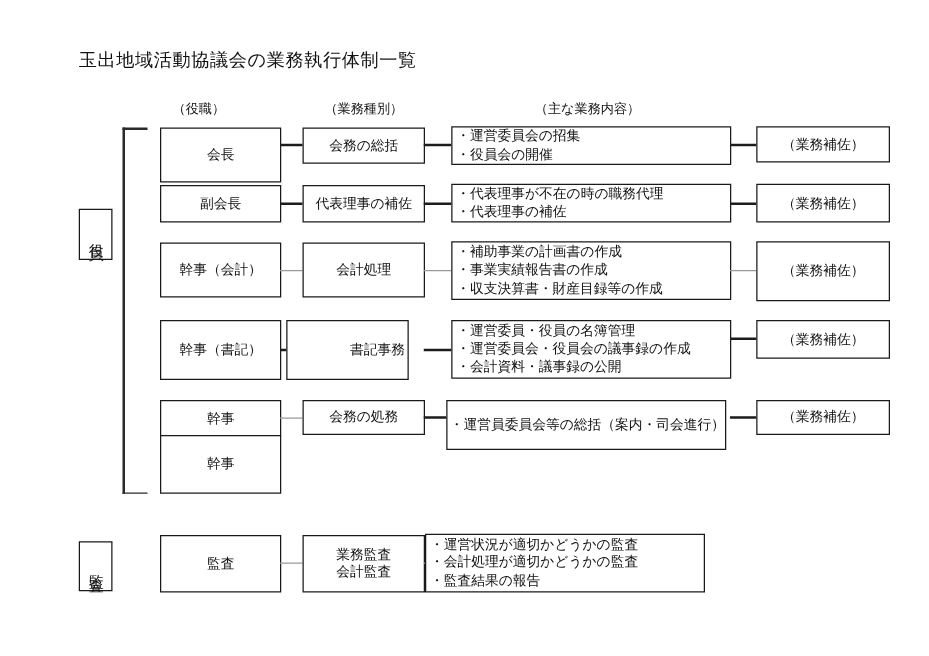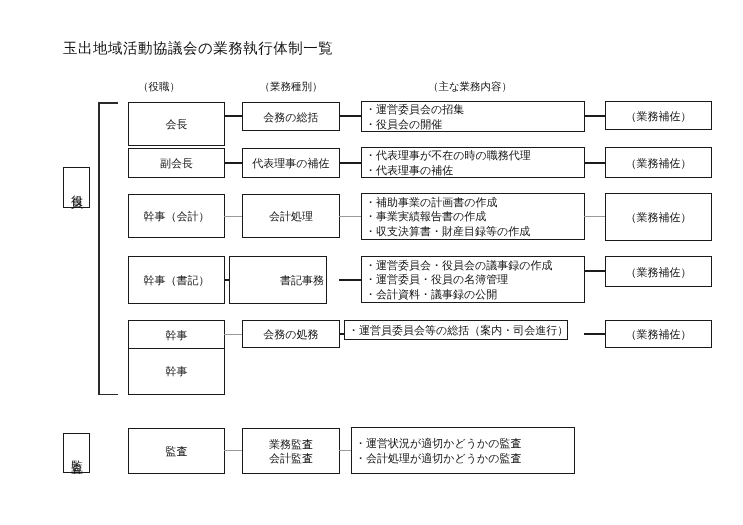--- a/index.html
+++ b/index.html
@@ -101,53 +101,54 @@
 
 <div class="box" style="left:128px;top:256px;width:97px;height:48px;">
     <span>幹事（書記）</span>
   </div>
 <div class="hline" style="left:224px;top:279px;width:19px;"></div>
 <div class="box" style="left:229px;top:256px;width:98px;height:48px;padding-left:48px;">
     <span>書記事務</span>
   </div>
 <div class="hline" style="left:339px;top:279px;width:23px;"></div>
 <div class="box duties" style="left:361px;top:256px;width:224px;height:47px;">
+  <div class="duty">・運営委員・役員の名簿管理</div>
   <div class="duty">・運営委員会・役員会の議事録の作成</div>
-  <div class="duty">・運営委員・役員の名簿管理</div>
   <div class="duty">・会計資料・議事録の公開</div>
 </div>
 <div class="hline" style="left:584px;top:270px;width:22px;"></div>
 <div class="box" style="left:605px;top:256px;width:107px;height:31px;">
     <span>（業務補佐）</span>
   </div>
 
 <div class="box" style="left:128px;top:320px;width:97px;height:29px;">
     <span>幹事</span>
   </div>
 <div class="box" style="left:128px;top:347.5px;width:97px;height:47px;">
     <span>幹事</span>
   </div>
 <div class="hline light" style="left:224px;top:334px;width:19px;"></div>
 <div class="box" style="left:242px;top:320px;width:98px;height:28px;">
     <span>会務の処務</span>
   </div>
 <div class="hline" style="left:339px;top:333px;width:23px;"></div>
-<div class="box duties" style="left:344px;top:320px;width:224px;height:20px;">
+<div class="box duties" style="left:357px;top:320px;width:224px;height:40px;align-items:flex-end;">
   <div class="duty">・運営員委員会等の総括（案内・司会進行）</div>
 </div>
 <div class="hline" style="left:584px;top:333px;width:22px;"></div>
 <div class="box" style="left:605px;top:320px;width:107px;height:28px;">
     <span>（業務補佐）</span>
   </div>
 
 <div class="box" style="left:128px;top:428px;width:97px;height:46px;">
     <span>監査</span>
   </div>
 <div class="hline light" style="left:224px;top:450px;width:19px;"></div>
 <div class="box two-line" style="left:242px;top:428px;width:98px;height:46px;">
   <span>業務監査</span>
   <span>会計監査</span>
 </div>
 <div class="hline light" style="left:339px;top:450px;width:23px;"></div>
-<div class="box duties" style="left:351px;top:427px;width:224px;height:47px;">
+<div class="box duties" style="left:340px;top:427px;width:224px;height:47px;">
   <div class="duty">・運営状況が適切かどうかの監査</div>
   <div class="duty">・会計処理が適切かどうかの監査</div>
+  <div class="duty">・監査結果の報告</div>
 </div>
 
 </body></html>

